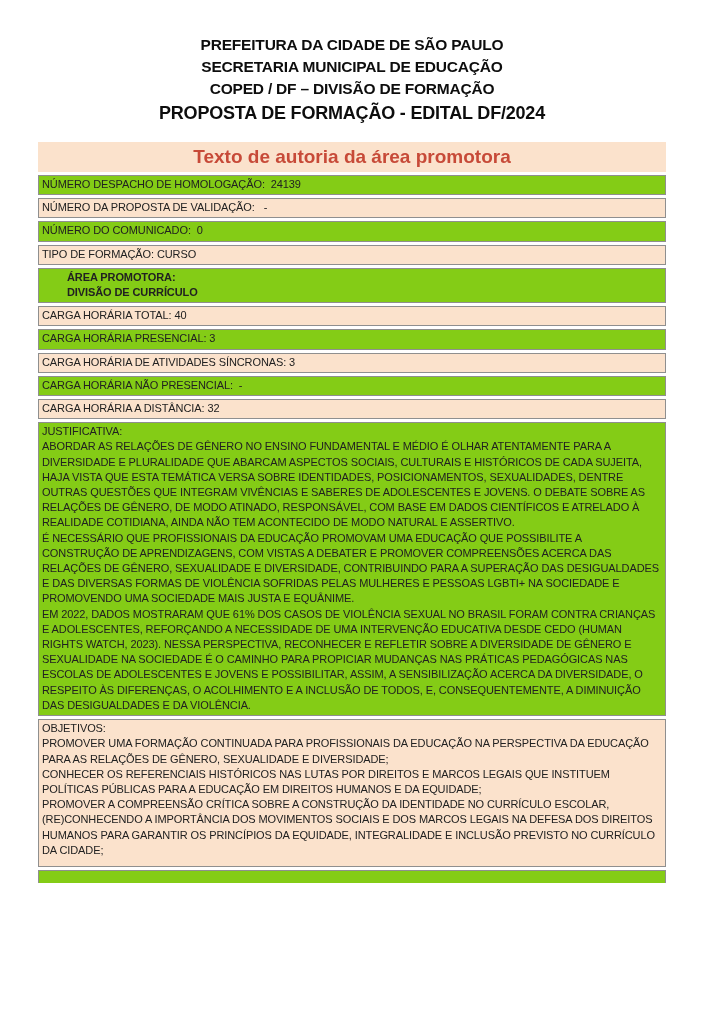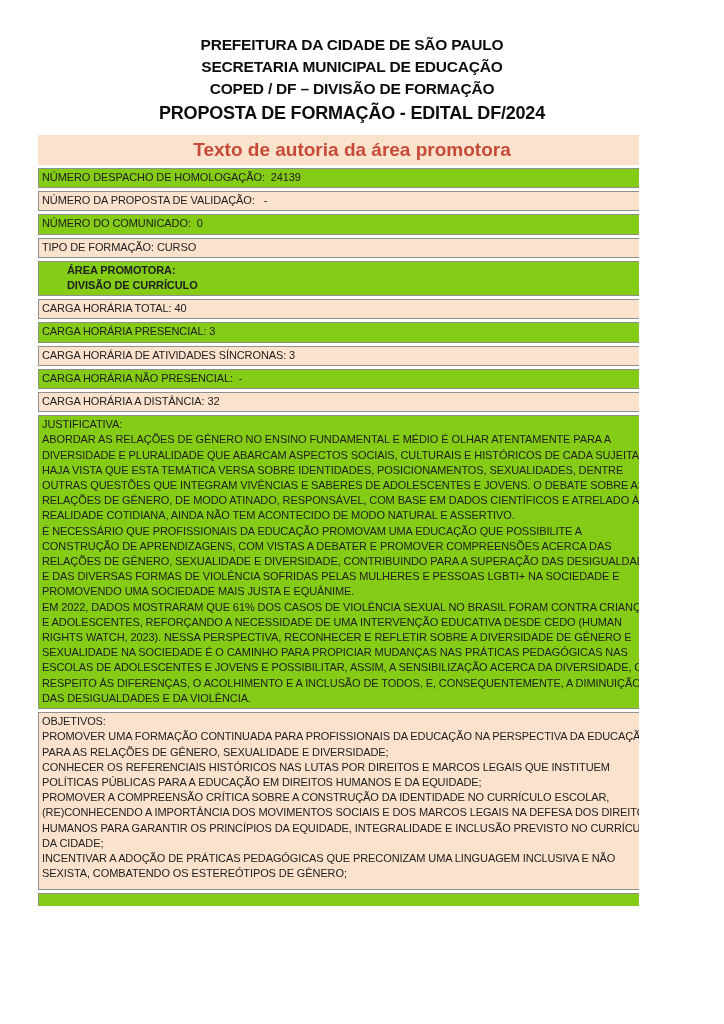--- a/index.html
+++ b/index.html
@@ -4,29 +4,29 @@
 <style>
   :root{
     --peach:#fbe2cc;
     --accent-red:#c74a38;
     --border:#8f8f8f;
     --ink:#212121;
   }
   html,body{margin:0;padding:0;}
   body{background:#ffffff;font-family:"Liberation Sans",sans-serif;}
   .page{
-    position:relative;width:639px;height:1024px;background:#ffffff;
+    position:relative;width:724px;height:1024px;background:#ffffff;
     overflow:hidden;
   }
   .doc{position:absolute;left:38px;top:34px;width:628px;}
   .hdr{text-align:center;color:#0d0d0d;}
   .hdr .h-line{font-weight:700;font-size:15.5px;line-height:22px;letter-spacing:-0.2px;}
   .hdr .h-line.big{font-size:18px;line-height:26px;}
   .banner{
-    margin-top:9px;background:var(--peach);color:var(--accent-red);
+    margin-top:16px;background:var(--peach);color:var(--accent-red);
     text-align:center;font-weight:700;font-size:19px;line-height:29px;height:30px;
   }
   .fields{margin-top:3px;}
   .row{
     border:1px solid var(--border);
     background:#84cc16;
     padding:1px 4px 2px 3px;
     margin-bottom:3px;
     font-size:11px;line-height:15.2px;letter-spacing:-0.1px;
     color:var(--ink);
@@ -88,19 +88,18 @@
           <div class="line">JUSTIFICATIVA:</div>
           <div class="line">ABORDAR AS RELAÇÕES DE GÊNERO NO ENSINO FUNDAMENTAL E MÉDIO É OLHAR ATENTAMENTE PARA A DIVERSIDADE E PLURALIDADE QUE ABARCAM ASPECTOS SOCIAIS, CULTURAIS E HISTÓRICOS DE CADA SUJEITA, HAJA VISTA QUE ESTA TEMÁTICA VERSA SOBRE IDENTIDADES, POSICIONAMENTOS, SEXUALIDADES, DENTRE OUTRAS QUESTÕES QUE INTEGRAM VIVÊNCIAS E SABERES DE ADOLESCENTES E JOVENS. O DEBATE SOBRE AS RELAÇÕES DE GÊNERO, DE MODO ATINADO, RESPONSÁVEL, COM BASE EM DADOS CIENTÍFICOS E ATRELADO À REALIDADE COTIDIANA, AINDA NÃO TEM ACONTECIDO DE MODO NATURAL E ASSERTIVO.</div>
           <div class="line">É NECESSÁRIO QUE PROFISSIONAIS DA EDUCAÇÃO PROMOVAM UMA EDUCAÇÃO QUE POSSIBILITE A CONSTRUÇÃO DE APRENDIZAGENS, COM VISTAS A DEBATER E PROMOVER COMPREENSÕES ACERCA DAS RELAÇÕES DE GÊNERO, SEXUALIDADE E DIVERSIDADE, CONTRIBUINDO PARA A SUPERAÇÃO DAS DESIGUALDADES E DAS DIVERSAS FORMAS DE VIOLÊNCIA SOFRIDAS PELAS MULHERES E PESSOAS LGBTI+ NA SOCIEDADE E PROMOVENDO UMA SOCIEDADE MAIS JUSTA E EQUÂNIME.</div>
           <div class="line">EM 2022, DADOS MOSTRARAM QUE 61% DOS CASOS DE VIOLÊNCIA SEXUAL NO BRASIL FORAM CONTRA CRIANÇAS E ADOLESCENTES, REFORÇANDO A NECESSIDADE DE UMA INTERVENÇÃO EDUCATIVA DESDE CEDO (HUMAN RIGHTS WATCH, 2023). NESSA PERSPECTIVA, RECONHECER E REFLETIR SOBRE A DIVERSIDADE DE GÊNERO E SEXUALIDADE NA SOCIEDADE É O CAMINHO PARA PROPICIAR MUDANÇAS NAS PRÁTICAS PEDAGÓGICAS NAS ESCOLAS DE ADOLESCENTES E JOVENS E POSSIBILITAR, ASSIM, A SENSIBILIZAÇÃO ACERCA DA DIVERSIDADE, O RESPEITO ÀS DIFERENÇAS, O ACOLHIMENTO E A INCLUSÃO DE TODOS, E, CONSEQUENTEMENTE, A DIMINUIÇÃO DAS DESIGUALDADES E DA VIOLÊNCIA.</div>
         </div>
         <div class="row peach tall-bottom">
           <div class="line">OBJETIVOS:</div>
           <div class="line">PROMOVER UMA FORMAÇÃO CONTINUADA PARA PROFISSIONAIS DA EDUCAÇÃO NA PERSPECTIVA DA EDUCAÇÃO PARA AS RELAÇÕES DE GÊNERO, SEXUALIDADE E DIVERSIDADE;</div>
           <div class="line">CONHECER OS REFERENCIAIS HISTÓRICOS NAS LUTAS POR DIREITOS E MARCOS LEGAIS QUE INSTITUEM POLÍTICAS PÚBLICAS PARA A EDUCAÇÃO EM DIREITOS HUMANOS E DA EQUIDADE;</div>
           <div class="line">PROMOVER A COMPREENSÃO CRÍTICA SOBRE A CONSTRUÇÃO DA IDENTIDADE NO CURRÍCULO ESCOLAR, (RE)CONHECENDO A IMPORTÂNCIA DOS MOVIMENTOS SOCIAIS E DOS MARCOS LEGAIS NA DEFESA DOS DIREITOS HUMANOS PARA GARANTIR OS PRINCÍPIOS DA EQUIDADE, INTEGRALIDADE E INCLUSÃO PREVISTO NO CURRÍCULO DA CIDADE;</div>
-          <div class="line">INCENTIVAR A ADOÇÃO DE PRÁTICAS PEDAGÓGICAS QUE PRECONIZAM UMA LINGUAGEM INCLUSIVA E NÃO SEXISTA, COMBATENDO OS ESTEREÓTIPOS DE GÊNERO;</div>
         </div>
         <div class="row white partial"></div>
       </div>
 
   </div>
 </div>
 
 </body></html>

